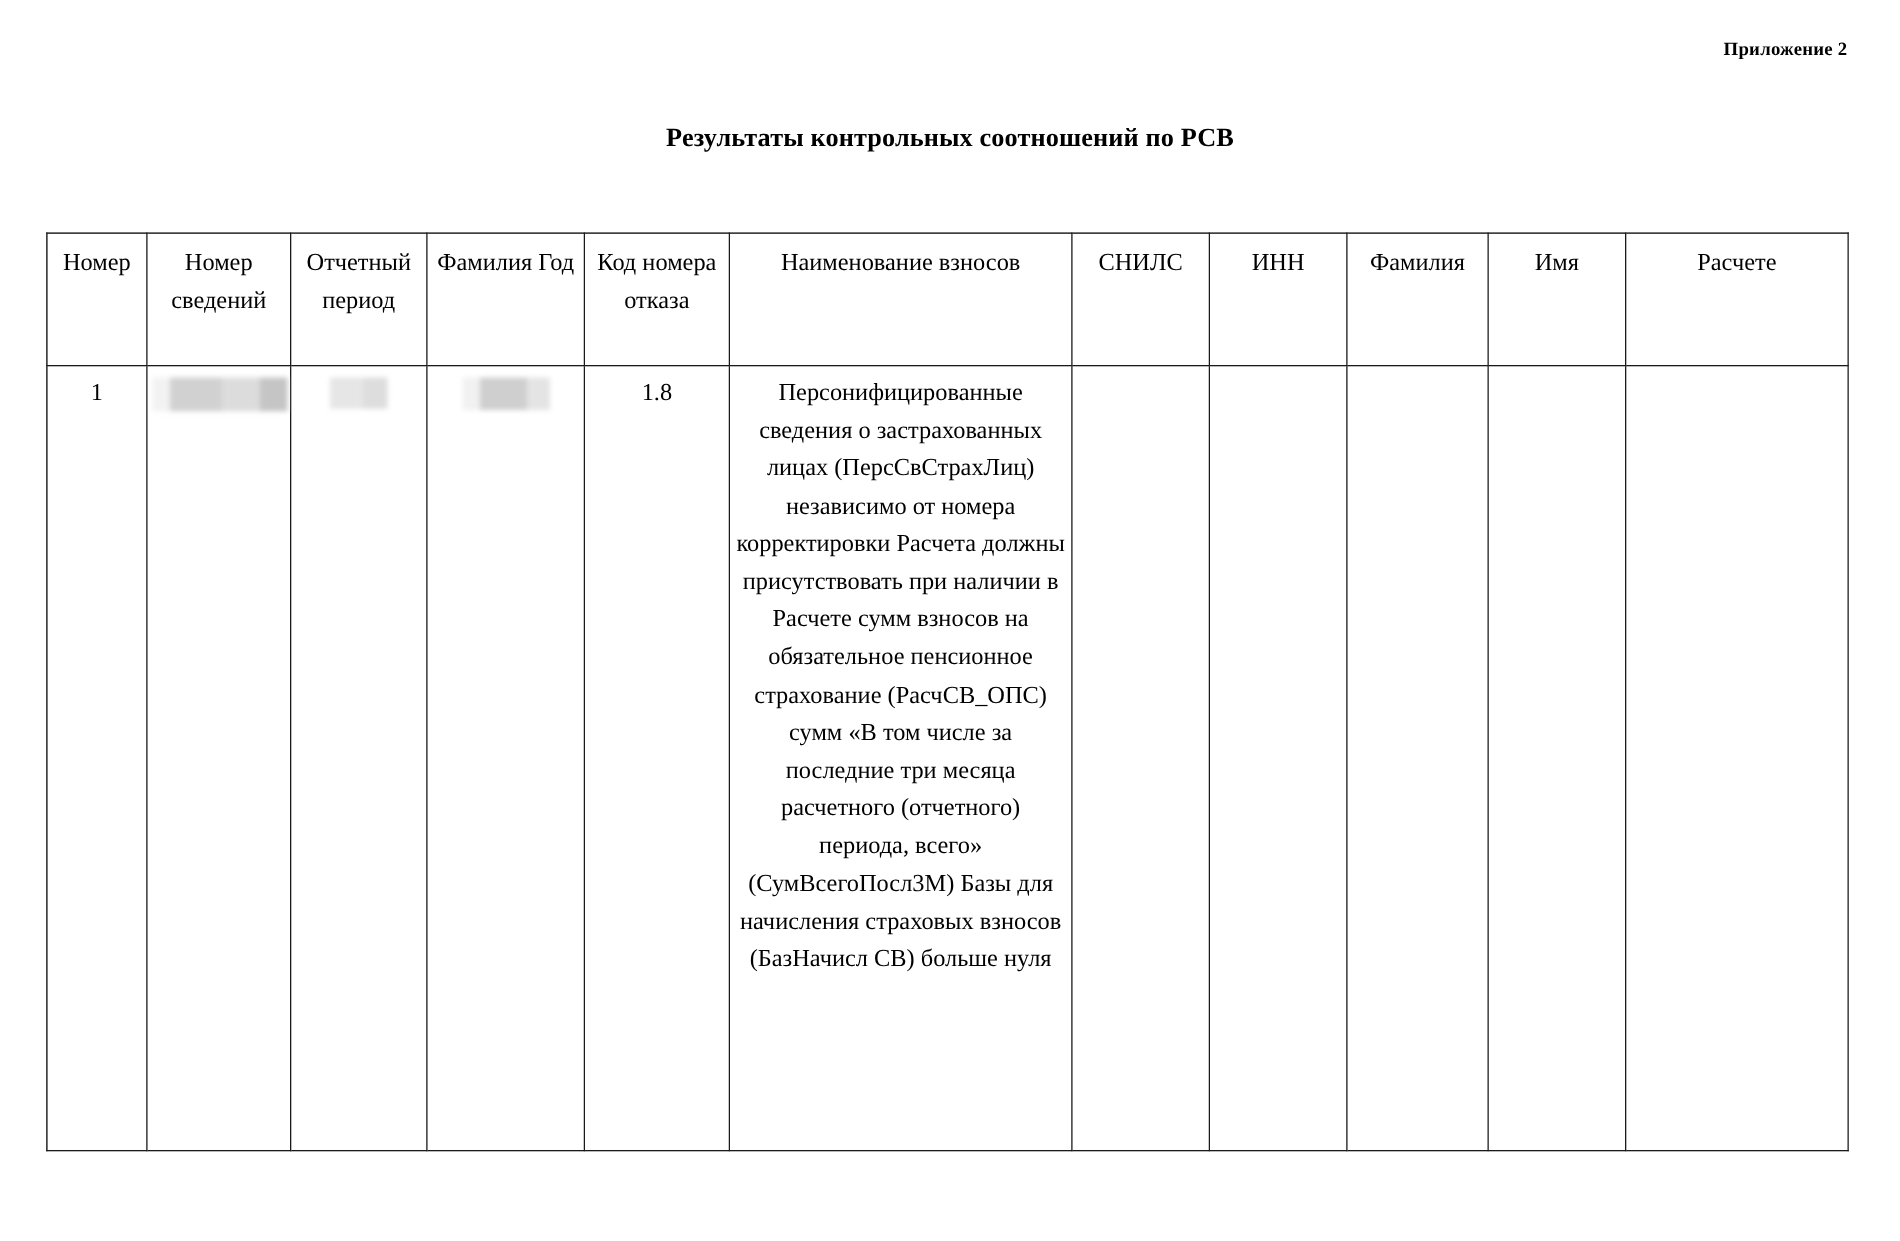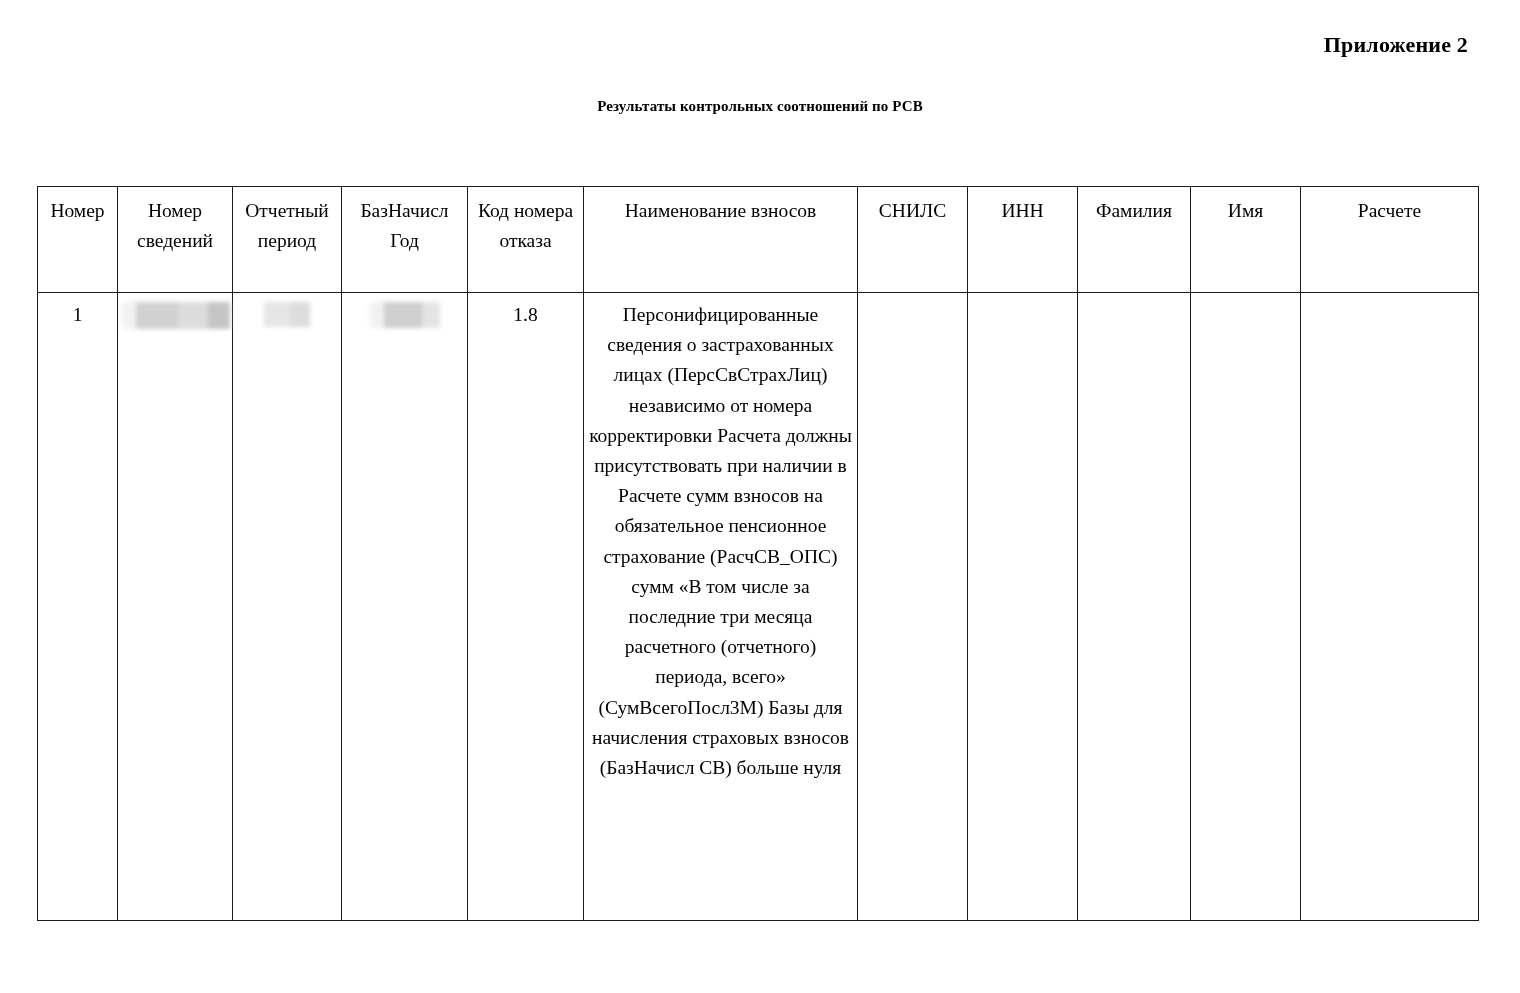--- a/index.html
+++ b/index.html
@@ -19,35 +19,35 @@
   .page {
     position: absolute;
     inset: 0;
     background: #ffffff;
   }
 
   
   .appendix-label {
     position: absolute;
     top: 32px;
-    right: 52px;
-    font-size: 22px;
+    right: 42px;
+    font-size: 15px;
     font-weight: bold;
     letter-spacing: 0.2px;
     white-space: nowrap;
   }
 
   
   .doc-title {
     position: absolute;
     top: 98px;
     left: 0;
     width: 1520px;
     text-align: center;
-    font-size: 15px;
+    font-size: 21px;
     font-weight: bold;
     letter-spacing: 0.1px;
   }
 
   
   .table-wrap {
     position: absolute;
     left: 37px;
     top: 186px;
     width: 1441px;
@@ -163,21 +163,21 @@
           <th>
               <span class="th-inner">Номер</span>
             </th>
           <th>
               <span class="th-inner">Номер сведений</span>
             </th>
           <th>
               <span class="th-inner">Отчетный период</span>
             </th>
           <th>
-              <span class="th-inner">БазНачисл Год</span>
+              <span class="th-inner">Фамилия Год</span>
             </th>
           <th>
               <span class="th-inner">Код номера отказа</span>
             </th>
           <th>
               <span class="th-inner">Наименование взносов</span>
             </th>
           <th>
               <span class="th-inner">СНИЛС</span>
             </th>

